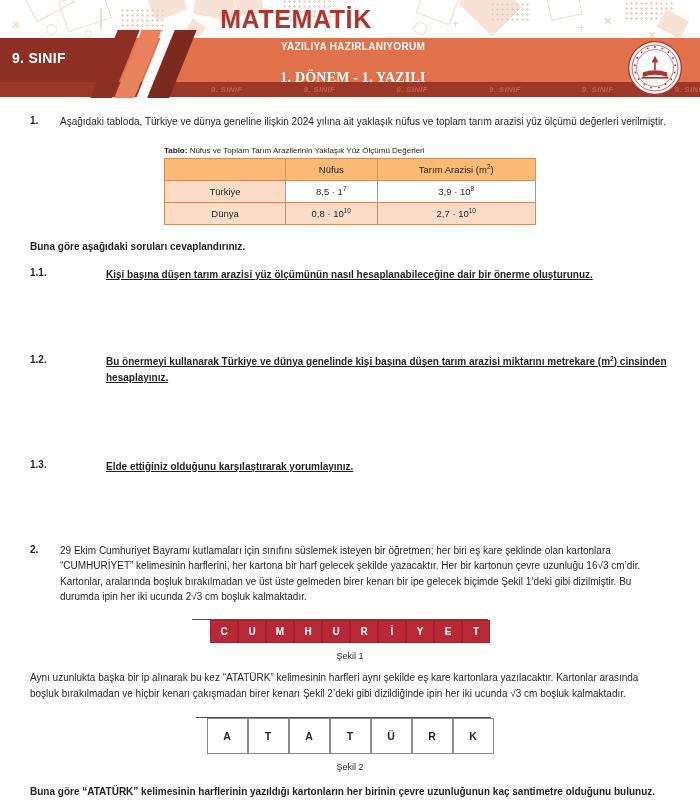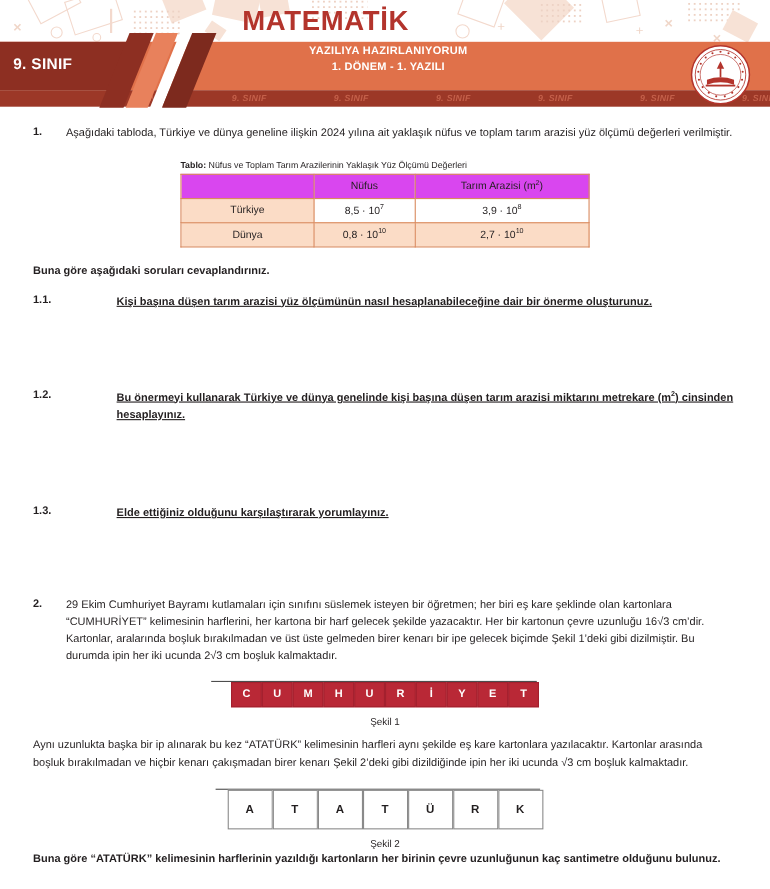--- a/index.html
+++ b/index.html
@@ -64,21 +64,21 @@
   .slash-a{left:104px;width:22px;background:#8d2f22;}
   .slash-b{left:128px;width:20px;background:#e8815c;}
   .slash-c{left:150px;width:11px;background:#ffffff;}
   .slash-d{left:161px;width:22px;background:#7d2a1e;}
 
   .band-text{
     position:absolute;left:118px;top:41px;width:470px;
     text-align:center;z-index:6;color:#ffffff;
   }
   .band-text .l1{font-size:10px;font-weight:bold;letter-spacing:0.3px;}
-  .band-text .l2{font-size:10px;font-weight:bold;margin-top:4px;letter-spacing:0.2px;}
+  .band-text .l2{font-size:14px;font-weight:bold;margin-top:18px;letter-spacing:0.2px;font-family:Liberation Serif, serif;}
 
   .seal{
     position:absolute;right:17px;top:40px;width:56px;height:56px;z-index:7;
   }
 
   
   .content{position:relative;padding:0 30px;}
 
   .q-row{display:flex;margin-top:14px;}
   .q-num{width:30px;flex:none;font-size:10px;font-weight:bold;padding-top:1px;}
@@ -89,21 +89,21 @@
   .tbl-cap b{font-weight:bold;}
   table.data{border-collapse:collapse;width:372px;}
   table.data td,table.data th{
     border:1px solid #d98a5f;
     height:21px;
     font-size:9.5px;
     text-align:center;
     font-weight:normal;
     padding:0 4px;
   }
-  table.data .hd{background:#d946ef;}
+  table.data .hd{background:#fdba74;}
   table.data .rowlabel{background:#fbdcc6;width:112px;}
   table.data .val{background:#ffffff;}
   table.data tr.alt .val{background:#fbdcc6;}
   sup{font-size:6.5px;vertical-align:super;}
 
   .lead{font-size:10px;font-weight:bold;margin-top:16px;}
 
   .sub-row{display:flex;margin-top:15px;gap:44px;}
   .sub-num{width:32px;flex:none;font-size:10px;font-weight:bold;}
   .sub-txt{flex:1;font-size:10px;font-weight:bold;line-height:1.6;text-decoration:underline;}
@@ -123,21 +123,21 @@
   .cards{display:flex;justify-content:center;}
   .card{
     width:26px;height:21px;
     display:flex;align-items:center;justify-content:center;
     font-size:10px;font-weight:bold;
   }
   .card.red{background:#b92836;color:#ffffff;border:1px solid #a3202e;}
   .card.white{background:#ffffff;color:#231f20;border:1px solid #8a8a8a;width:39px;height:34px;font-size:10.5px;}
   .fig-cap{font-size:9px;margin-top:8px;}
 
-  .final{font-size:10px;font-weight:bold;line-height:1.6;margin-top:2px;}
+  .final{font-size:10px;font-weight:bold;line-height:1.6;margin-top:12px;}
 </style>
 </head>
 <body>
 
 <div class="header">
 
   <div class="deco">
     <div class="sq" style="left:28px;top:-14px;width:40px;height:26px;transform:rotate(-28deg);"></div>
     <div class="sq" style="left:62px;top:-6px;width:44px;height:30px;transform:rotate(-18deg);"></div>
     <div class="sqf" style="left:150px;top:-10px;width:34px;height:26px;transform:rotate(-22deg);"></div>
@@ -235,21 +235,21 @@
     </div>
     <table class="data">
       <tbody>
           <tr>
         <th class="hd"></th>
         <th class="hd">Nüfus</th>
         <th class="hd"><span>Tarım Arazisi (m</span><sup>2</sup><span>)</span></th>
       </tr>
       <tr>
         <td class="rowlabel">Türkiye</td>
-        <td class="val"><span>8,5 · 10</span><sup>7</sup></td>
+        <td class="val"><span>8,5 · 1</span><sup>7</sup></td>
         <td class="val"><span>3,9 · 10</span><sup>8</sup></td>
       </tr>
       <tr class="alt">
         <td class="rowlabel">Dünya</td>
         <td class="val"><span>0,8 · 10</span><sup>10</sup></td>
         <td class="val"><span>2,7 · 10</span><sup>10</sup></td>
       </tr>
     </tbody>
       </table>
   </div>

